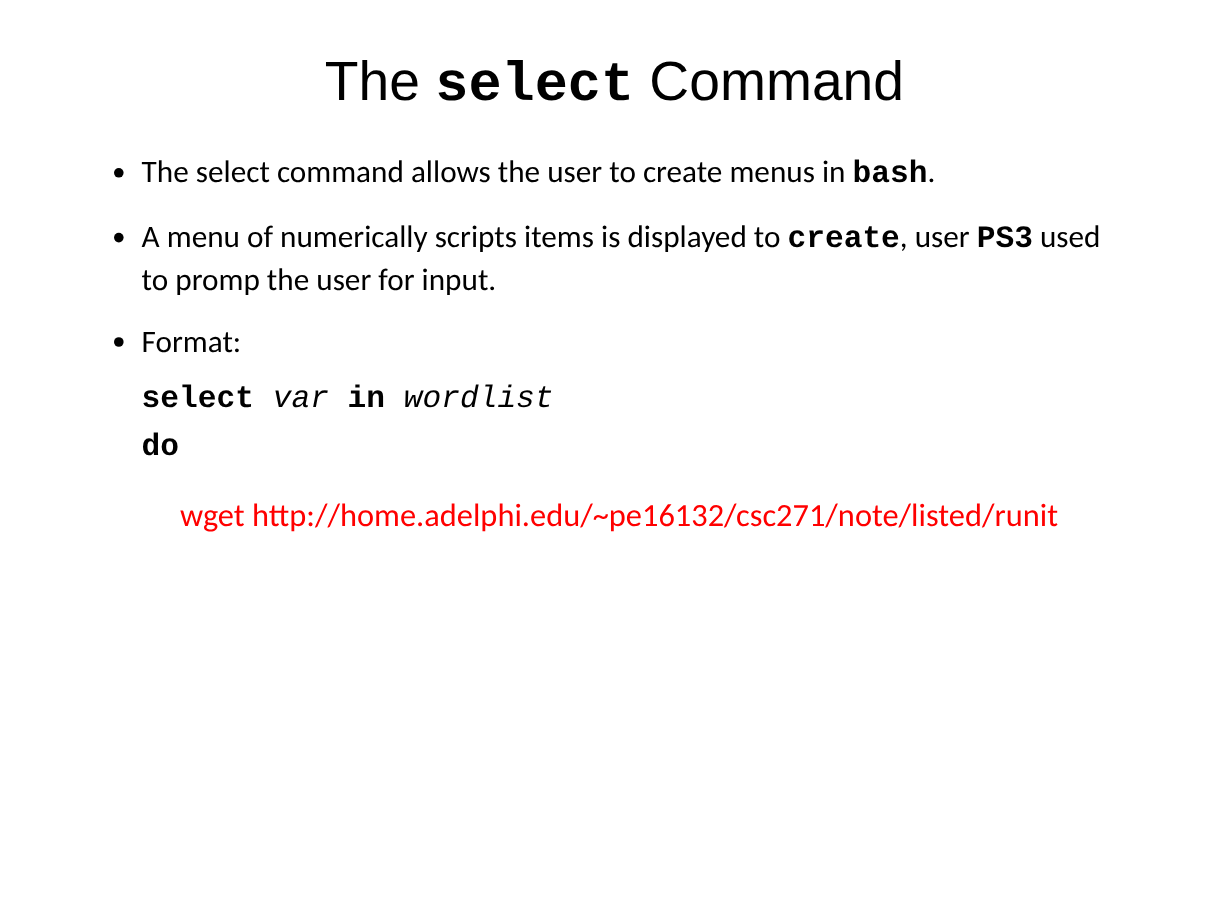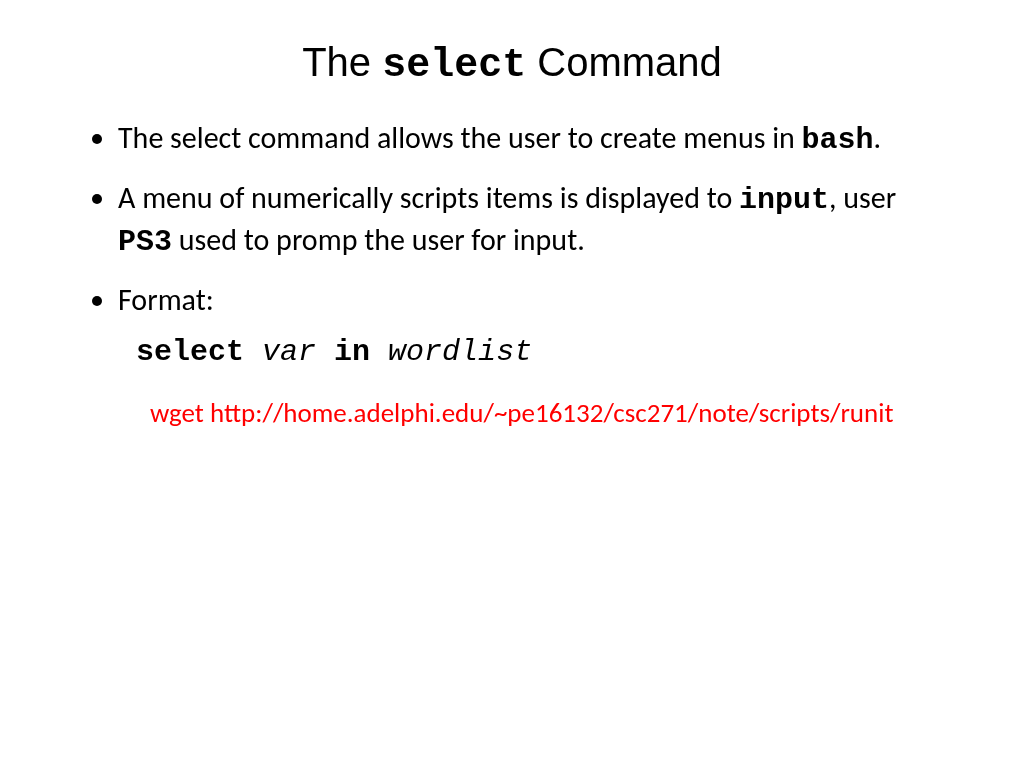--- a/index.html
+++ b/index.html
@@ -12,46 +12,46 @@
     color: #000000;
   }
   .slide {
     box-sizing: border-box;
     width: 1024px;
     height: 768px;
     padding: 30px 80px 20px 80px;
   }
   .title {
     text-align: center;
-    font-size: 40px;
+    font-size: 46px;
     font-family: "Trebuchet MS", "Segoe UI", Arial, sans-serif;
     margin: 10px 0 30px 0;
     font-weight: normal;
   }
   .title .mono {
     font-family: "Courier New", Courier, monospace;
     font-weight: bold;
   }
   ul.bullets {
     list-style: disc;
     padding-left: 38px;
     margin: 0;
   }
   ul.bullets > li {
-    font-size: 30px;
+    font-size: 26px;
     line-height: 1.3;
     margin-bottom: 18px;
   }
   .mono {
     font-family: "Courier New", Courier, monospace;
     font-weight: bold;
   }
   .codeblock {
-    margin-left: 56px;
-    font-size: 30px;
+    margin-left: 38px;
+    font-size: 26px;
     line-height: 1.55;
     margin-top: -8px;
   }
   .codeblock div {
     font-family: "Courier New", Courier, monospace;
   }
   .codeblock .kw {
     font-weight: bold;
   }
   .codeblock .it {
@@ -79,26 +79,27 @@
 
   <h1 class="title">
     <span>The </span><span class="mono">select</span><span> Command</span>
   </h1>
 
   <ul class="bullets">
     <li>
       <span>The select command allows the user to create menus in </span><span class="mono">bash</span><span>.</span>
     </li>
     <li>
-      <span>A menu of numerically scripts items is displayed to </span><span class="mono">input</span><span>, user </span><span class="mono">PS3</span><span> used to promp the user for input.</span>
+      <span>A menu of numerically scripts items is displayed to </span><span class="mono">create</span><span>, user </span><span class="mono">PS3</span><span> used to promp the user for input.</span>
     </li>
     <li>
       <span>Format:</span>
     </li>
   </ul>
 
   <div class="codeblock">
     <div><span class="kw">select</span><span> </span><span class="it">var</span><span> </span><span class="kw">in</span><span> </span><span class="it">wordlist</span></div>
+    <div class="kw">do</div>
   </div>
 
-  <div class="footer">wget http://home.adelphi.edu/~pe16132/csc271/note/scripts/runit</div>
+  <div class="footer">wget http://home.adelphi.edu/~pe16132/csc271/note/listed/runit</div>
 
 </div>
 
 </body></html>

